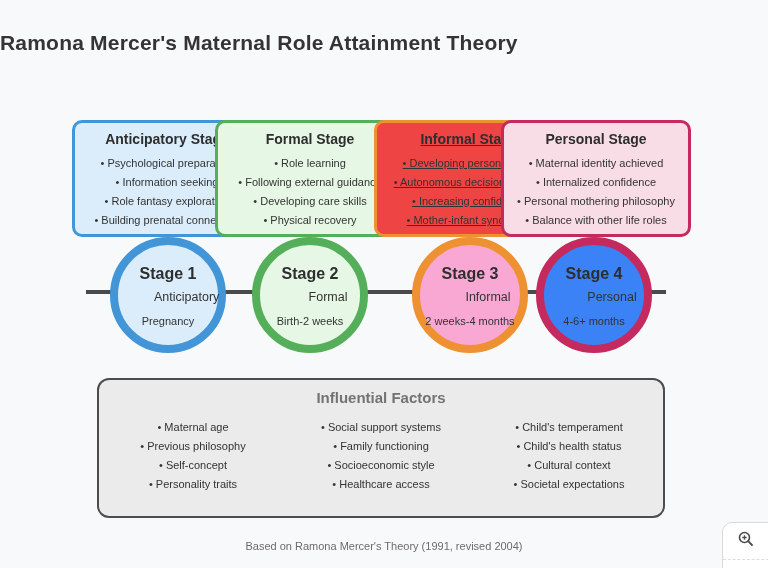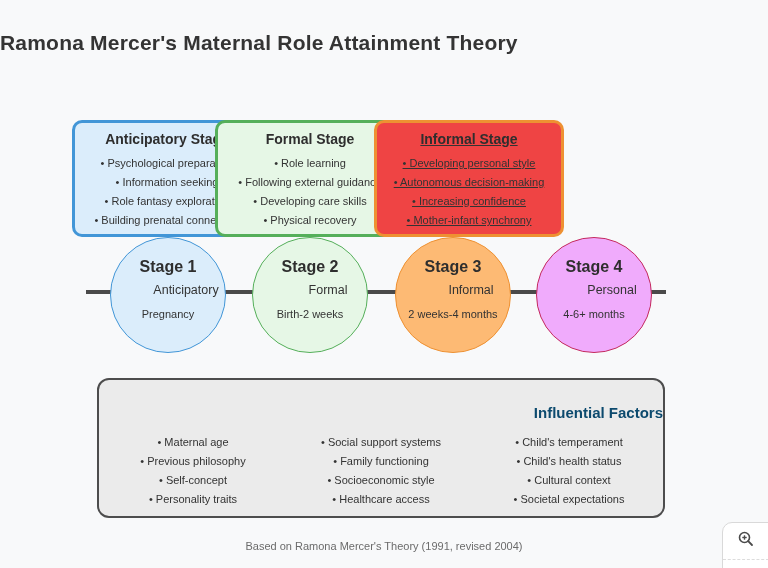--- a/index.html
+++ b/index.html
@@ -62,21 +62,21 @@
     width: 580px;
     height: 4px;
     background: #4a4a4a;
     z-index: 0;
   }
   .stage-circle {
     position: absolute;
     top: 237px;
     width: 116px;
     height: 116px;
-    border: 1px solid #a21caf;
+    border: 8px solid #a21caf;
     border-radius: 50%;
     background: #eee;
     text-align: center;
     z-index: 6;
   }
   .circle-label {
     margin-top: 20px;
     font-size: 16px;
     font-weight: bold;
     color: #2e2e2e;
@@ -98,25 +98,24 @@
     left: 97px;
     top: 378px;
     width: 568px;
     height: 140px;
     background: #ebebeb;
     border: 2px solid #4d4d4d;
     border-radius: 12px;
     text-align: center;
   }
   .factors-title {
-    margin-top: 24px;
+    margin-top: 9px;
     font-size: 15px;
     font-weight: bold;
-    color: #0c4a6e;
-    text-align: right;
+    color: #737373;
   }
   .factors-grid {
     margin-top: 12px;
     display: flex;
     width: 100%;
   }
   .factors-col { flex: 1; }
   .factor-item {
     font-size: 11px;
     line-height: 19px;
@@ -183,42 +182,51 @@
   <div class="stage-box" style="left: 374px; z-index: 3; border-color: rgb(238, 145, 50); background: #ef4444; text-decoration: underline;">
     <div class="box-title">Informal Stage</div>
     <div class="box-items">
       <div class="box-item">• Developing personal style</div>
       <div class="box-item">• Autonomous decision-making</div>
       <div class="box-item">• Increasing confidence</div>
       <div class="box-item">• Mother-infant synchrony</div>
     </div>
   </div>
 
+  <div class="stage-box" style="left: 501px; z-index: 4; border-color: rgb(196, 42, 94); background: rgb(249, 221, 230);">
+    <div class="box-title">Personal Stage</div>
+    <div class="box-items">
+      <div class="box-item">• Maternal identity achieved</div>
+      <div class="box-item">• Internalized confidence</div>
+      <div class="box-item">• Personal mothering philosophy</div>
+      <div class="box-item">• Balance with other life roles</div>
+    </div>
+  </div>
 
   <div class="timeline"></div>
 
   <div class="stage-circle" style="left: 110px; border-color: rgb(66, 150, 215); background: rgb(219, 237, 251);">
     <div class="circle-label">Stage 1</div>
     <div class="circle-name">Anticipatory</div>
     <div class="circle-duration">Pregnancy</div>
   </div>
 
   <div class="stage-circle" style="left: 252px; border-color: rgb(85, 175, 90); background: rgb(230, 247, 230);">
     <div class="circle-label">Stage 2</div>
     <div class="circle-name">Formal</div>
     <div class="circle-duration">Birth-2 weeks</div>
   </div>
 
-  <div class="stage-circle" style="left: 395px; border-color: rgb(238, 145, 50); background: #fdba74;">
+  <div class="stage-circle" style="left: 412px; border-color: rgb(238, 145, 50); background: #f9a8d4;">
     <div class="circle-label">Stage 3</div>
     <div class="circle-name">Informal</div>
     <div class="circle-duration">2 weeks-4 months</div>
   </div>
 
-  <div class="stage-circle" style="left: 536px; border-color: rgb(196, 42, 94); background: #f0abfc;">
+  <div class="stage-circle" style="left: 536px; border-color: rgb(196, 42, 94); background: #3b82f6;">
     <div class="circle-label">Stage 4</div>
     <div class="circle-name">Personal</div>
     <div class="circle-duration">4-6+ months</div>
   </div>
 
   <div class="factors-box">
     <div class="factors-title">Influential Factors</div>
     <div class="factors-grid">
       <div class="factors-col">
         <div class="factor-item">• Maternal age</div>

